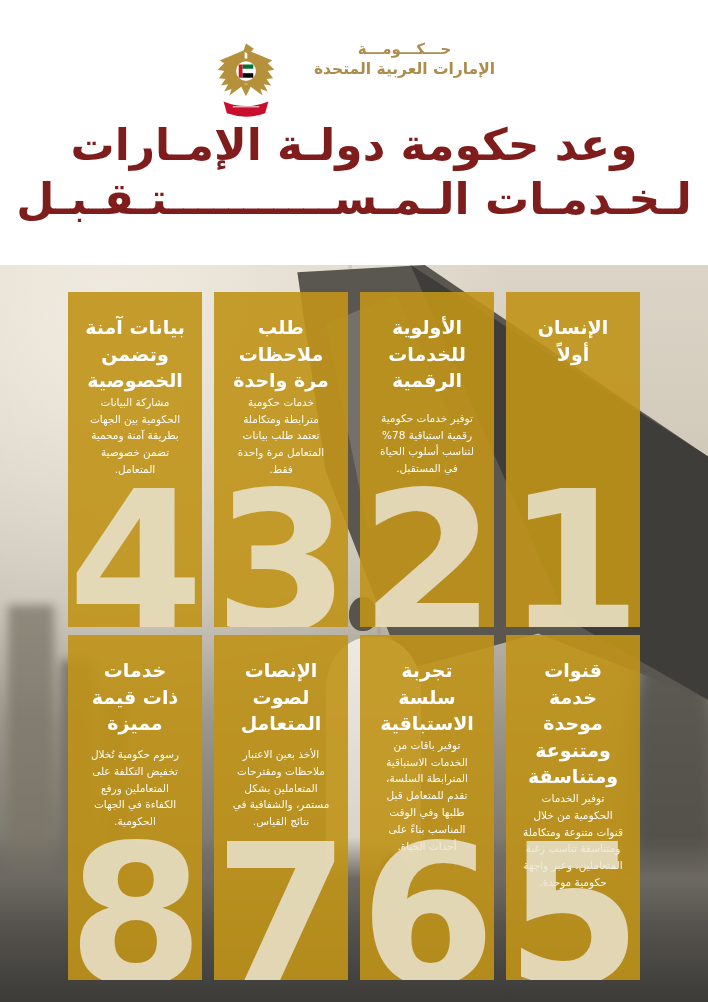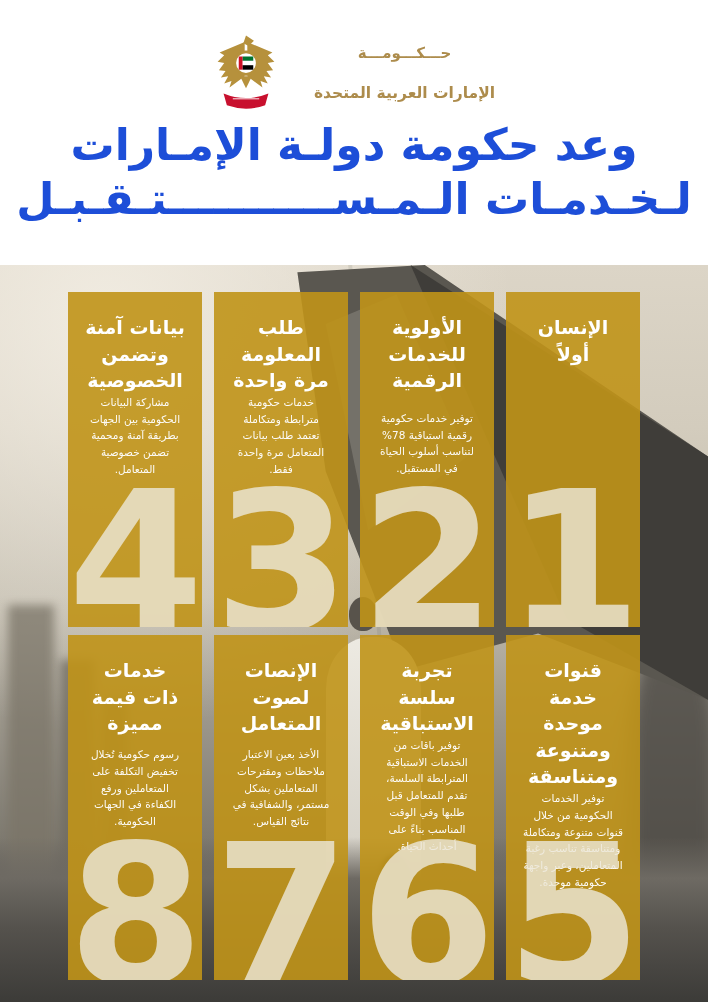--- a/index.html
+++ b/index.html
@@ -3,25 +3,25 @@
 <meta charset="utf-8">
 <style>
   html,body{margin:0;padding:0;background:#ffffff;}
   .poster{
     position:relative;width:708px;height:1002px;margin:0 auto;
     background:#ffffff;overflow:hidden;
     font-family:"DejaVu Sans","Liberation Sans",sans-serif;
   }
   
   .header{position:absolute;top:0;left:0;right:0;height:265px;background:#fff;z-index:5;}
-  .logo{position:absolute;top:32px;left:0;right:0;display:flex;justify-content:center;align-items:center;gap:35px;direction:ltr;}
+  .logo{position:absolute;top:40px;left:0;right:0;display:flex;justify-content:center;gap:35px;direction:ltr;}
   .logo-text{text-align:center;color:#ad8c4c;direction:rtl;}
   .logo-text .l1{font-size:15px;font-weight:bold;letter-spacing:1px;}
-  .logo-text .l2{font-size:15.5px;font-weight:bold;margin-top:22px;}
-  .main-title{position:absolute;top:118px;left:0;right:0;text-align:center;color:#1d4ed8;font-weight:bold;font-size:44px;line-height:1.22;margin:0;}
+  .logo-text .l2{font-size:15.5px;font-weight:bold;margin-top:2px;}
+  .main-title{position:absolute;top:118px;left:0;right:0;text-align:center;color:#7f1d1d;font-weight:bold;font-size:44px;line-height:1.22;margin:0;}
   
   .photo{position:absolute;top:265px;left:0;right:0;bottom:0;overflow:hidden;}
   .bg-base{position:absolute;inset:0;background:linear-gradient(180deg,#dcd5c7 0%,#d3ccbd 22%,#c2bcae 45%,#9b968b 62%,#7e7a70 78%,#504e4a 90%,#434240 100%);}
   .bg-glow{position:absolute;inset:0;background:radial-gradient(circle at 15% 8%,rgba(243,238,228,.9),rgba(243,238,228,0) 45%);}
   .tower{position:absolute;filter:blur(5px);opacity:.75;}
   .tower.t1{left:8px;top:340px;width:46px;height:390px;background:#7b7568;}
   .tower.t2{left:60px;top:395px;width:34px;height:335px;background:#6f6a5f;}
   .tower.t3{left:101px;top:435px;width:26px;height:295px;background:#6b665c;}
   .blob-right{position:absolute;right:-10px;top:380px;width:90px;height:360px;background:#4a4742;filter:blur(9px);opacity:.8;border-radius:30%;}
   .flag{position:absolute;inset:0;background:#5a5750;
@@ -111,21 +111,21 @@
         <div class="card-num">1</div>
       </div>
 
       <div class="card">
         <div class="card-title">الأولوية للخدمات الرقمية</div>
         <div class="card-desc">توفير خدمات حكومية رقمية استباقية 78% لتناسب أسلوب الحياة في المستقبل.</div>
         <div class="card-num">2</div>
       </div>
 
       <div class="card">
-        <div class="card-title">طلب المعلومة مرة واحدة</div>
+        <div class="card-title">طلب ملاحظات مرة واحدة</div>
         <div class="card-desc">خدمات حكومية مترابطة ومتكاملة تعتمد طلب بيانات المتعامل مرة واحدة فقط.</div>
         <div class="card-num">3</div>
       </div>
 
       <div class="card">
         <div class="card-title">بيانات آمنة وتضمن الخصوصية</div>
         <div class="card-desc">مشاركة البيانات الحكومية بين الجهات بطريقة آمنة ومحمية تضمن خصوصية المتعامل.</div>
         <div class="card-num">4</div>
       </div>
 

